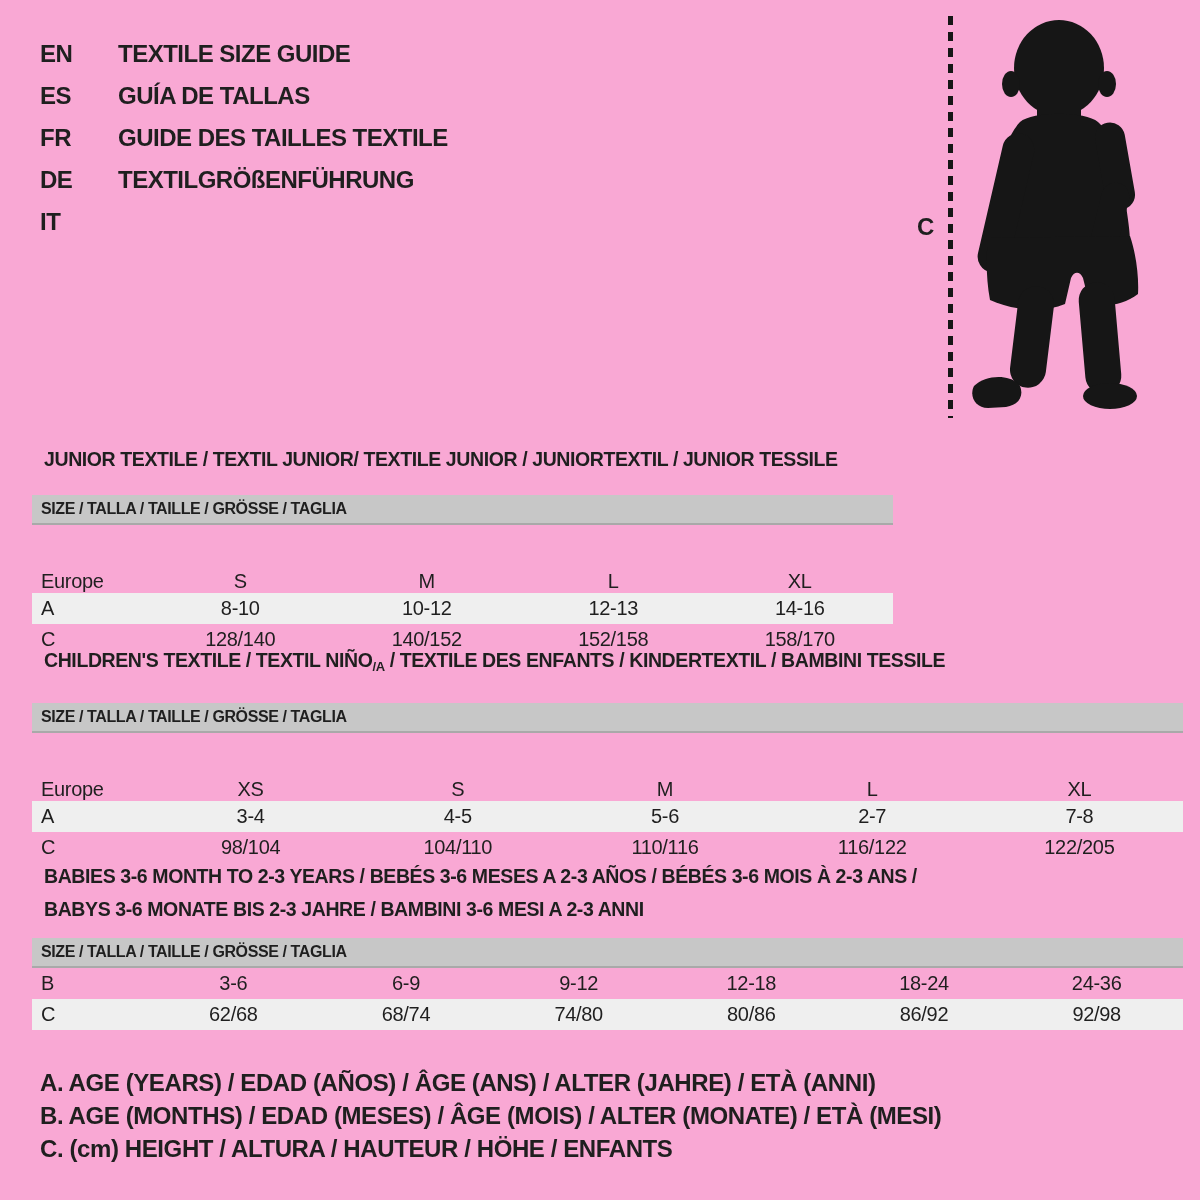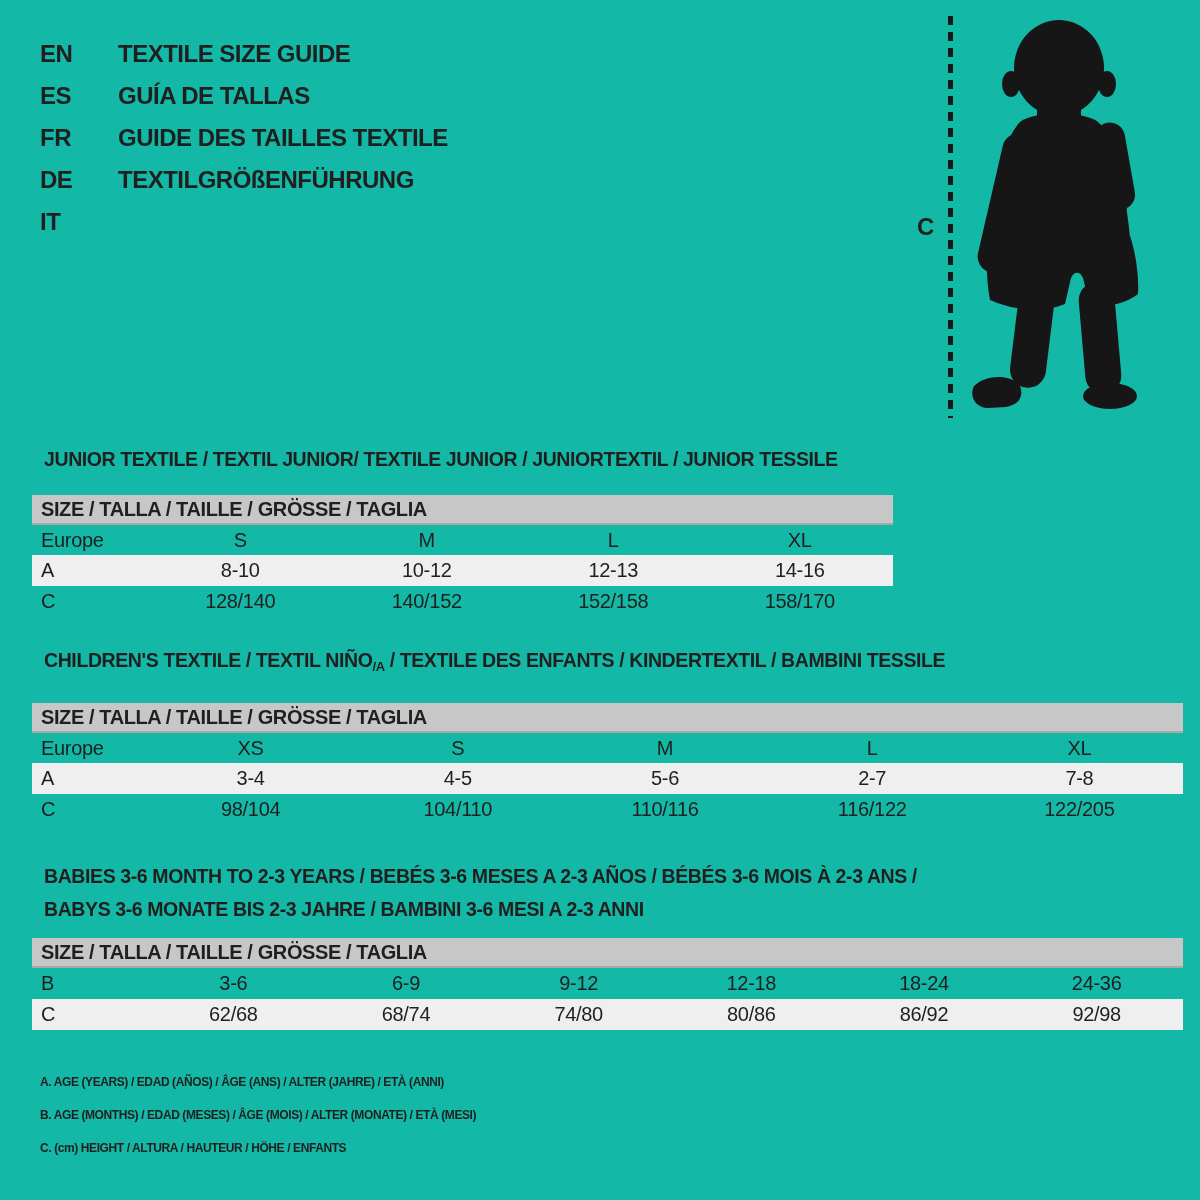--- a/index.html
+++ b/index.html
@@ -1,17 +1,17 @@
 <!DOCTYPE html>
 <html><head>
 <meta charset="utf-8">
 <style>
   html,body{margin:0;padding:0;background:#ffffff;}
   .page{
-    position:relative;width:1200px;height:1200px;background:#14b8a6;
+    position:relative;width:1200px;height:1200px;background:#f9a8d4;
     color:#1f1f1f;font-family:"Liberation Sans","DejaVu Sans",sans-serif;
     overflow:hidden;
   }
   
   .lang-header{position:absolute;left:40px;top:33px;}
   .lang-row{display:flex;height:42px;align-items:center;}
   .lang-code,.lang-title{
     font-weight:bold;font-size:24px;letter-spacing:-0.5px;white-space:nowrap;
   }
   .lang-code{width:78px;}
@@ -29,39 +29,39 @@
   .table-section{position:absolute;}
   .tbl-title{
     margin:12px;font-size:19.5px;font-weight:bold;letter-spacing:-0.4px;
     line-height:22px;white-space:nowrap;
   }
   .tbl-title.two-line{line-height:33px;white-space:normal;}
   .tbl-title .subscript{font-size:13px;vertical-align:-4px;}
   .size-bar{
     margin-top:25px;height:30px;box-sizing:border-box;
     background:#c7c7c7;border-bottom:2px solid #a9a9a9;
-    font-weight:bold;font-size:20px;letter-spacing:-0.4px;
+    font-weight:bold;font-size:16px;letter-spacing:-0.4px;
     line-height:28px;padding-left:9px;white-space:nowrap;
   }
   .size-bar.gap-sm{margin-top:11px;}
   .t-row{
     display:grid;height:31px;align-items:center;
     font-size:20px;letter-spacing:-0.3px;
   }
-  .t-row.row-tall{height:30px;}
+  .t-row.row-tall{height:24px;margin-top:44px;}
   .t-row.row-shaded{background:#efefef;}
   .cols-4{grid-template-columns:115px repeat(4,1fr);}
   .cols-5{grid-template-columns:115px repeat(5,1fr);}
   .cols-6{grid-template-columns:115px repeat(6,1fr);}
   .cell{text-align:center;white-space:nowrap;}
   .cell.label{text-align:left;padding-left:9px;}
   
   .legend{position:absolute;left:40px;top:1066px;}
   .legend p{
-    margin:0;font-weight:bold;font-size:12px;letter-spacing:-0.4px;
+    margin:0;font-weight:bold;font-size:24px;letter-spacing:-0.4px;
     line-height:33px;white-space:nowrap;
   }
 </style>
 </head>
 <body>
 
 <div class="page">
 
   <header class="lang-header">
     <div class="lang-row">

